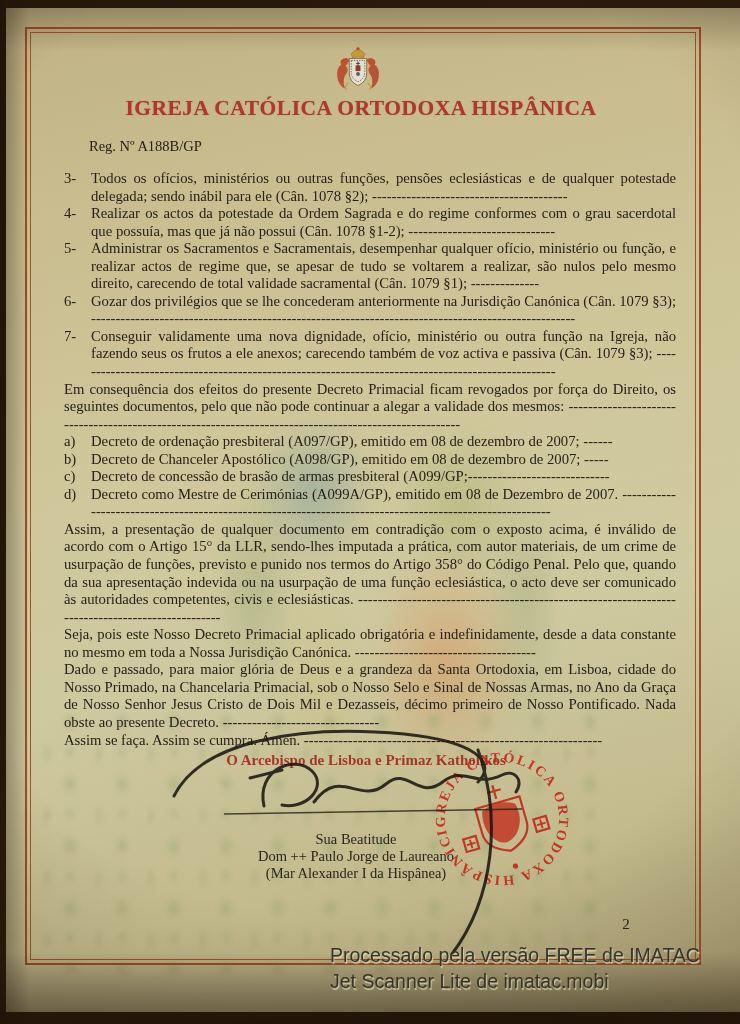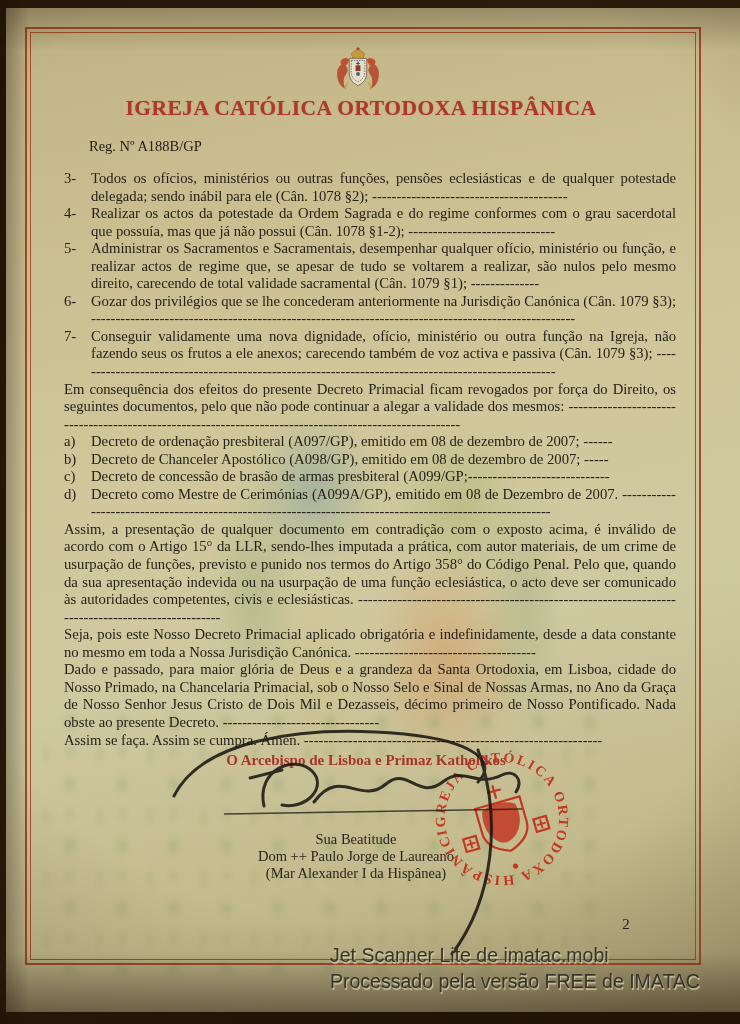--- a/index.html
+++ b/index.html
@@ -192,15 +192,15 @@
     <path d="M 62 66 q18 -8 34 2 q4 18 -8 30 q-10 8 -18 2 q-14 -12 -8 -34z" fill="#c32b1a" opacity=".85"></path>
     <circle cx="79" cy="128" r="2.6" fill="#c32b1a"></circle>
   </svg>
 
   <div class="page-num">2</div>
 </div>
 
 <div class="vignette"></div>
 
 <div class="scan-mark">
+  <div>Processado pela versão FREE de IMATAC</div>
   <div>Jet Scanner Lite de imatac.mobi</div>
-  <div>Processado pela versão FREE de IMATAC</div>
 </div>
 
 </body></html>

